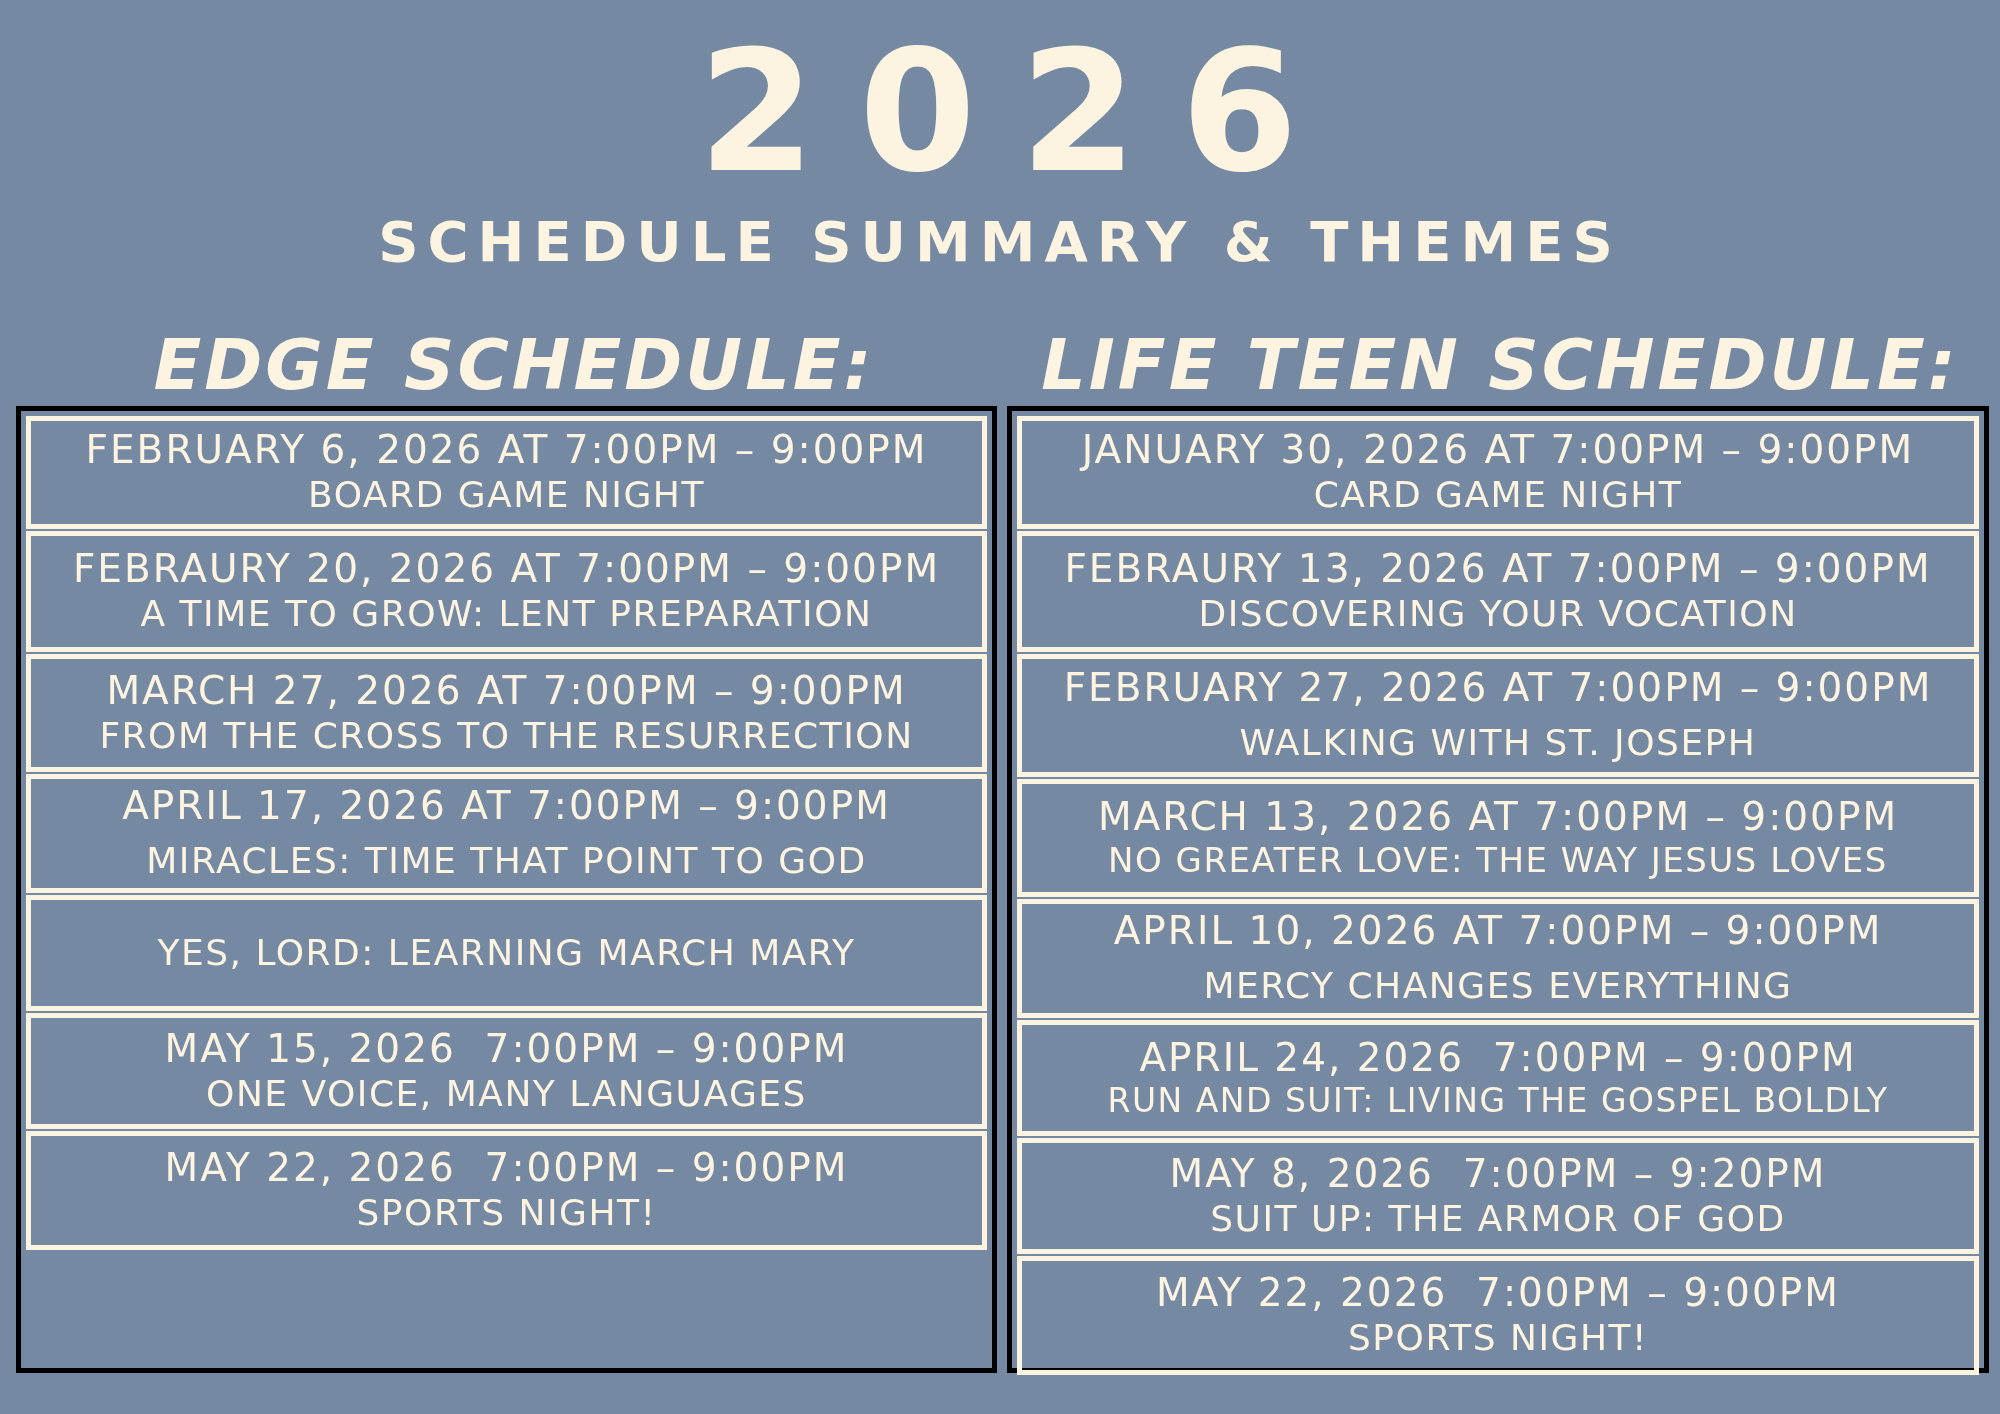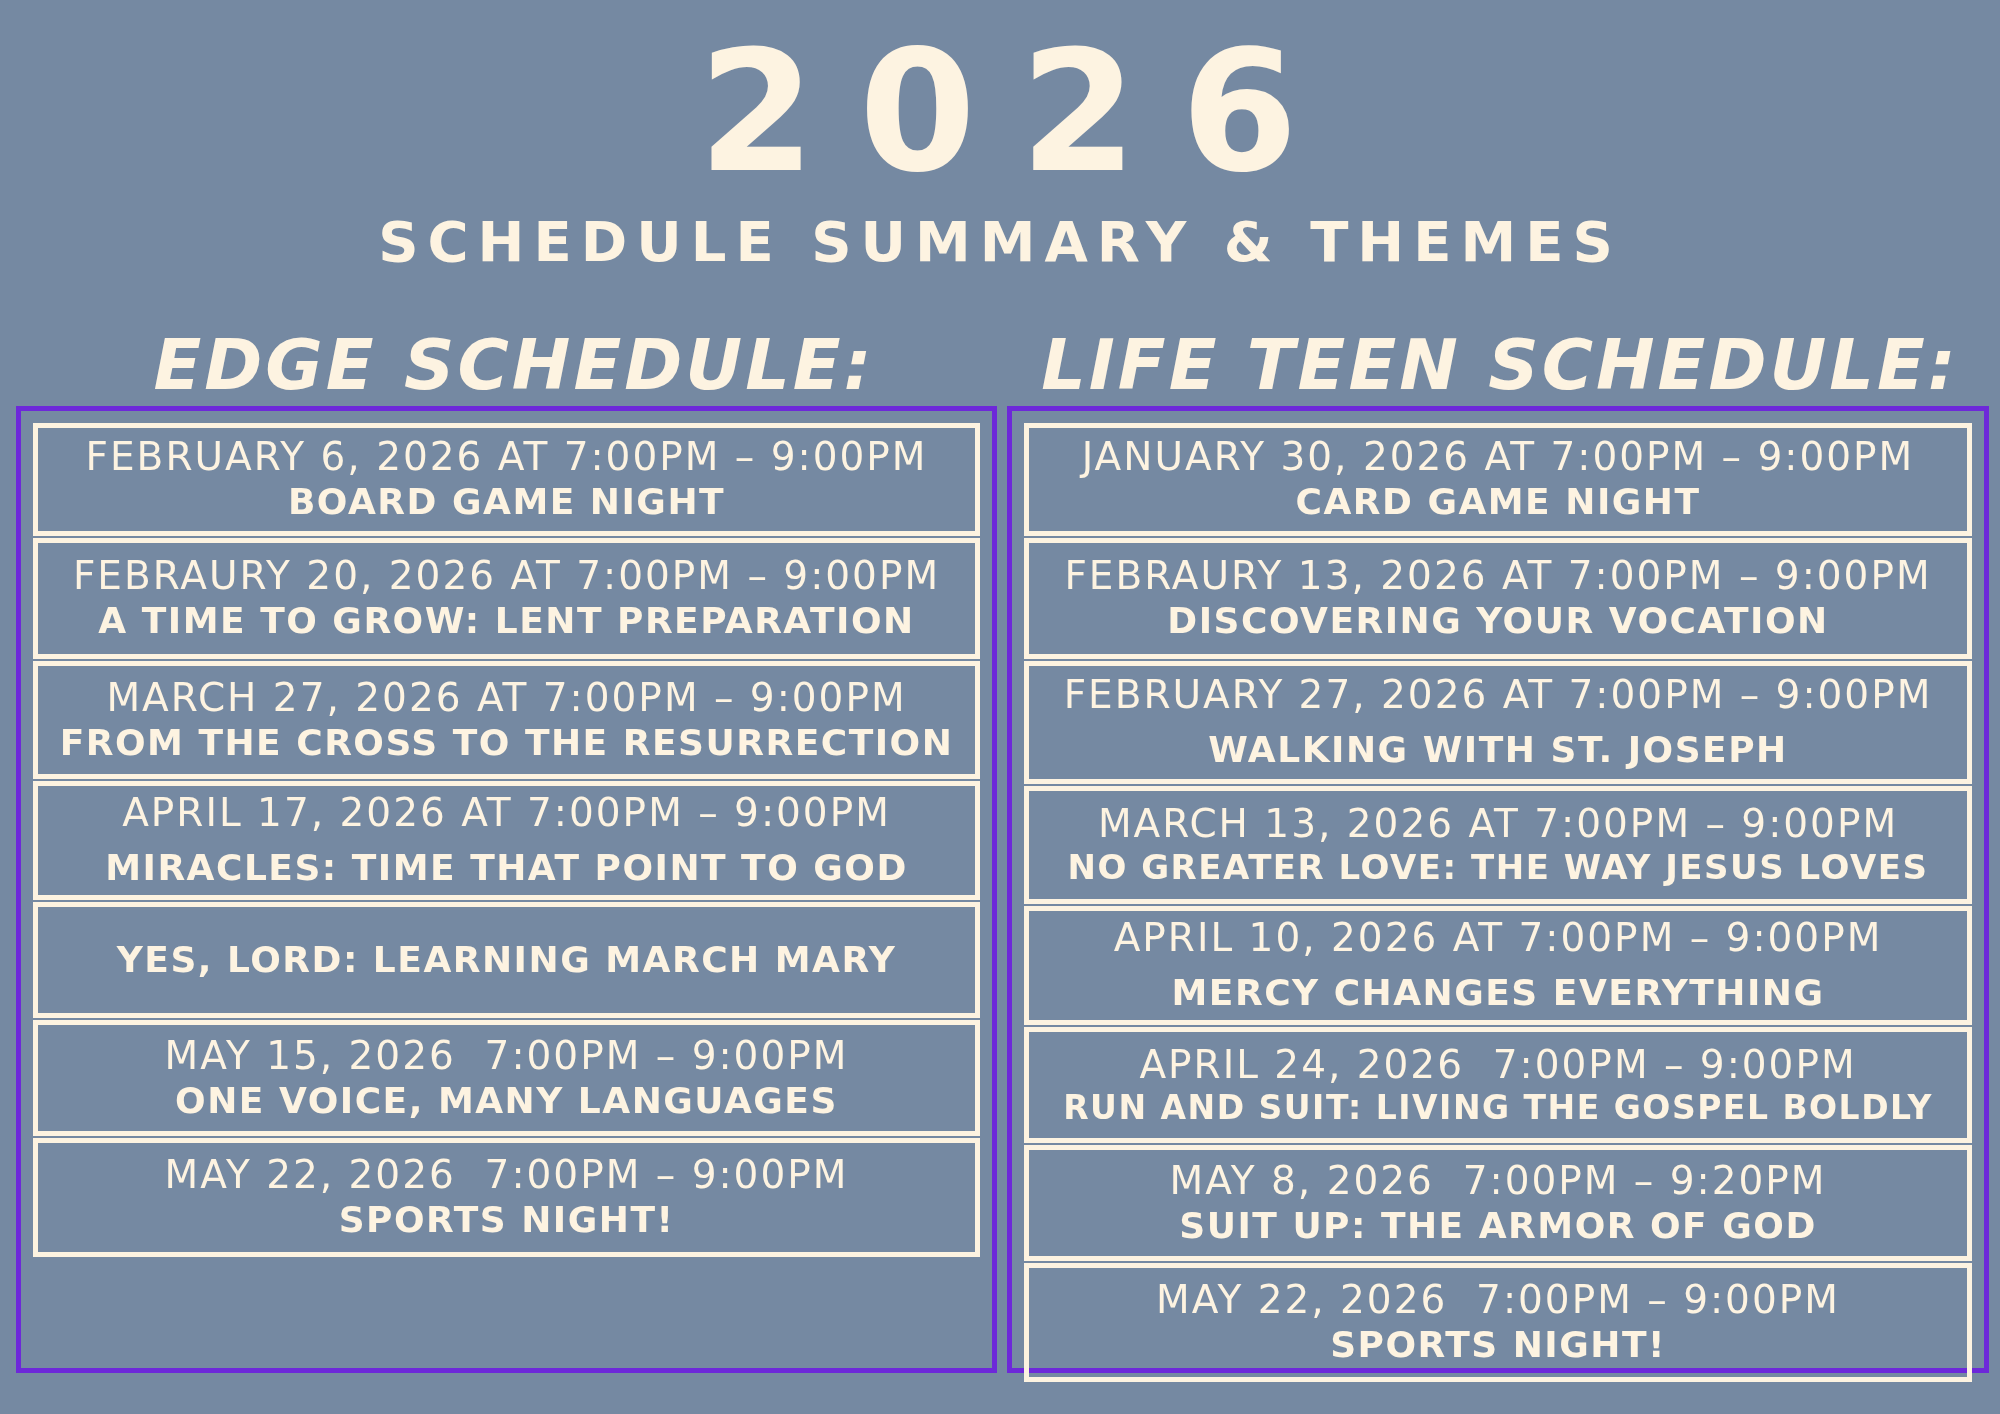--- a/index.html
+++ b/index.html
@@ -38,23 +38,23 @@
     font-size: 70px;
     letter-spacing: 3px;
     line-height: 1;
     text-align: center;
   }
   .col-title.left { left: 24px; width: 980px; }
   .col-title.right { left: 1010px; width: 980px; }
 
   .table {
     position: absolute;
-    border: 5px solid #6d28d9;
+    border: 5px solid #000000;
     box-sizing: border-box;
-    padding: 12px;
+    padding: 5px;
   }
   .table.left { left: 16px; top: 406px; width: 981px; height: 967px; }
   .table.right { left: 1007px; top: 406px; width: 982px; height: 967px; }
 
   .row {
     border: 5px solid #fdf3e1;
     box-sizing: border-box;
     margin-bottom: 2px;
     display: flex; flex-direction: column;
     align-items: center; justify-content: center;
@@ -64,21 +64,21 @@
   .date {
     font-family: "DejaVu Sans", sans-serif;
     font-weight: normal;
     font-size: 39px;
     letter-spacing: 2px;
     line-height: 1.15;
     white-space: pre;
   }
   .theme {
     font-family: "DejaVu Sans", sans-serif;
-    font-weight: bold;
+    font-weight: normal;
     font-size: 36px;
     letter-spacing: 1.5px;
     line-height: 1.2;
     white-space: pre;
   }
 </style>
 </head>
 <body>
 
 <div class="year">2026</div>

